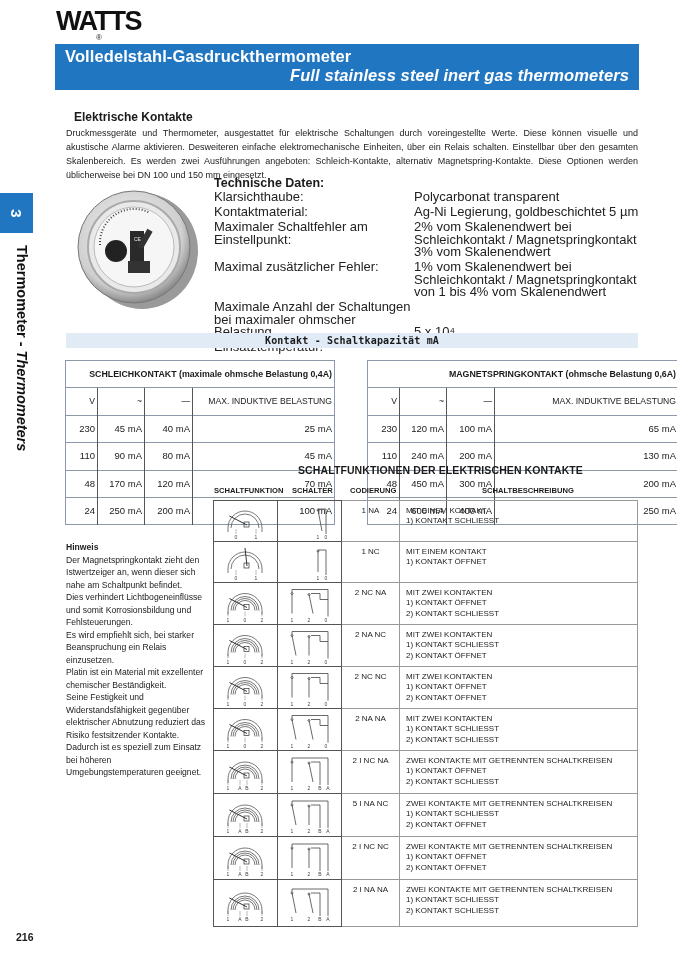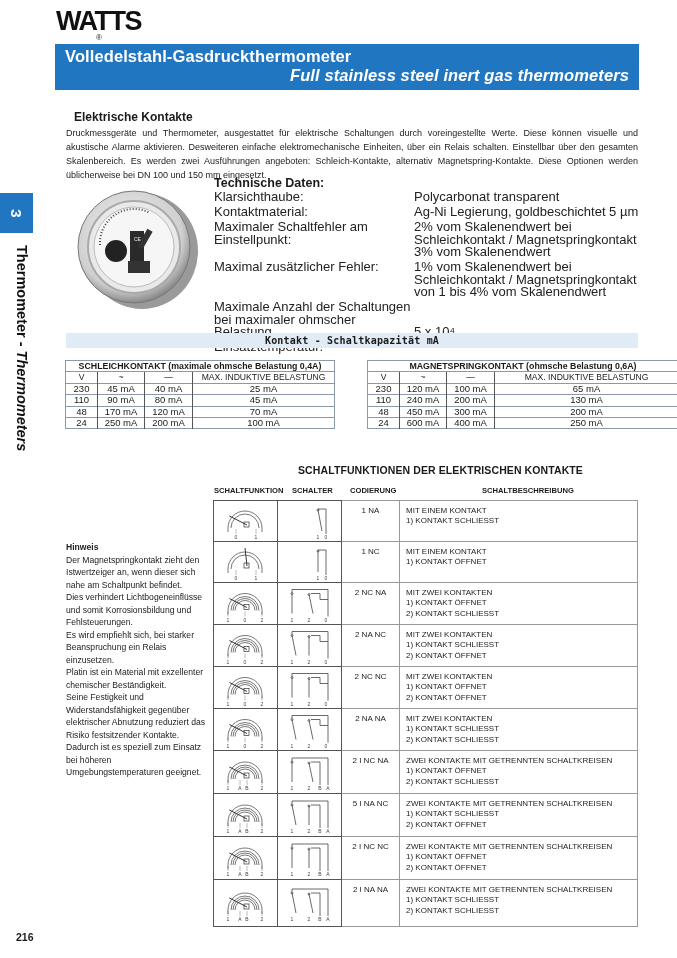--- a/index.html
+++ b/index.html
@@ -28,21 +28,21 @@
 
   .tech { position: absolute; left: 214px; top: 176px; width: 430px; }
   .tech-title { font-weight: bold; font-size: 12.5px; margin-bottom: 1px; }
   .tech-row { display: flex; font-size: 13px; line-height: 12.5px; margin-bottom: 2.5px; color: #222; }
   .tech-row .k { width: 200px; }
   .tech-row .v { flex: 1; }
 
   .kontakt-band { position: absolute; left: 66px; top: 333px; width: 572px; height: 15px; background: #e0ebf6; text-align: center; font-family: "DejaVu Sans Mono", monospace; font-weight: bold; font-size: 10px; line-height: 15px; letter-spacing: 0.2px; }
 
   table.cap { position: absolute; border-collapse: collapse; border: 1.2px solid #8c99aa; font-size: 9.5px; }
-  table.cap td { border-left: 1px solid #555; border-top: 1px solid #8c99aa; text-align: center; line-height: 10.4px; padding: 0 2px; }
+  table.cap td { border-left: 1px solid #555; border-top: 1px solid #8c99aa; text-align: right; line-height: 10.4px; padding: 8px 2px; }
   table.cap td:first-child { border-left: none; }
   table.cap .cap-title td { font-weight: bold; font-size: 8.8px; border-top: none; }
   table.cap .hdr td { font-size: 8.6px; }
   .cap-left { left: 65px; top: 360px; width: 270px; }
   .cap-right { left: 367px; top: 360px; width: 312px; }
 
   .sf-title { position: absolute; left: 298px; top: 464px; font-weight: bold; font-size: 10.5px; letter-spacing: 0.1px; }
   .sf-head { position: absolute; top: 486px; font-weight: bold; font-size: 7.6px; }
 
   .sf-table { position: absolute; left: 213px; top: 500px; width: 425px; border: 1.4px solid #333; border-collapse: collapse; }

